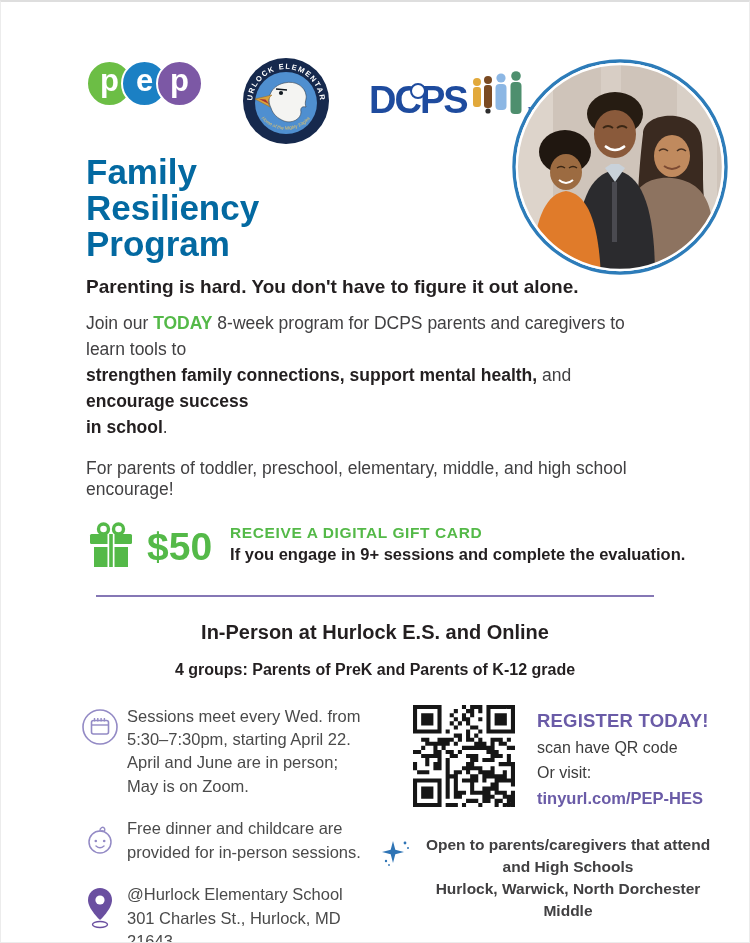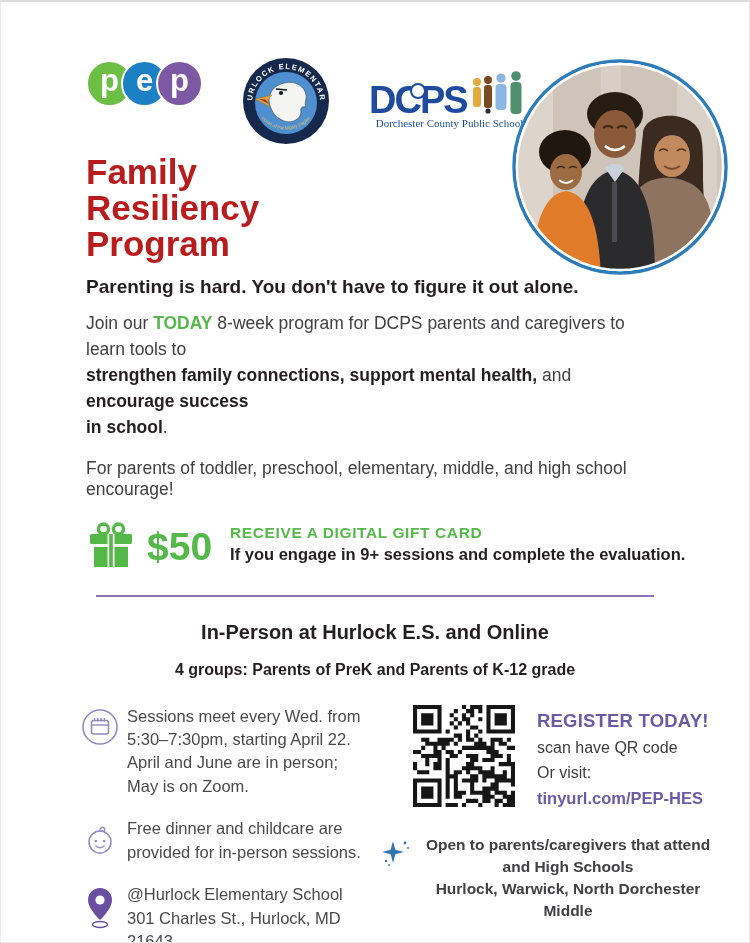--- a/index.html
+++ b/index.html
@@ -12,27 +12,27 @@
   
   .logos{display:flex;align-items:flex-start;padding:54px 0 0 85px;gap:38px;}
   .pep-logo{display:flex;margin-top:4px;}
   .pep-circle{width:47px;height:47px;border-radius:50%;display:flex;align-items:center;justify-content:center;
     color:#fff;font-size:31px;font-weight:bold;border:2px solid #fff;line-height:1;padding-bottom:6px;box-sizing:border-box;}
   .pep-circle+.pep-circle{margin-left:-12px;}
   .c-green{background:#6cbe45;}
   .c-blue{background:#1b80c4;}
   .c-purple{background:#7c58a5;}
   .hurlock-logo svg{width:90px;height:90px;display:block;}
-  .dcps-logo{margin-top:14px;display:flex;flex-direction:column;align-items:flex-end;}
+  .dcps-logo{margin-top:14px;display:flex;flex-direction:row;align-items:flex-end;}
   .dcps-row{display:flex;align-items:flex-end;gap:3px;position:relative;}
   .dcps-acronym{font-size:38px;font-weight:bold;color:#1e4b9e;letter-spacing:-2px;line-height:.85;}
   .dcps-seal{position:absolute;left:41px;top:13px;width:12px;height:12px;border:2px solid #1e4b9e;border-radius:50%;background:#fff;}
   .dcps-people svg{width:58px;height:46px;display:block;}
   .dcps-subtitle{font-family:"Liberation Serif",serif;font-size:11px;color:#1e4b9e;margin-top:1px;white-space:nowrap;}
-  .title{margin:8px 0 0 85px;color:#b91c1c;font-size:35px;line-height:1.03;font-weight:bold;}
+  .title{margin:8px 0 0 85px;color:#0369a1;font-size:35px;line-height:1.03;font-weight:bold;}
   .title span{display:block;}
   .photo{position:absolute;top:54px;right:18px;width:222px;height:222px;}
   .photo svg{width:100%;height:100%;display:block;}
   
   .intro-headline{margin:14px 85px 0;font-size:19px;font-weight:bold;color:#231f20;}
   .intro-paragraph{margin:13px 85px 0;font-size:17.5px;line-height:1.48;color:#414042;}
   .free{color:#54b948;font-weight:bold;}
   .b{font-weight:bold;color:#231f20;}
   .audience{margin:17px 85px 0;font-size:17.5px;color:#414042;}
   

